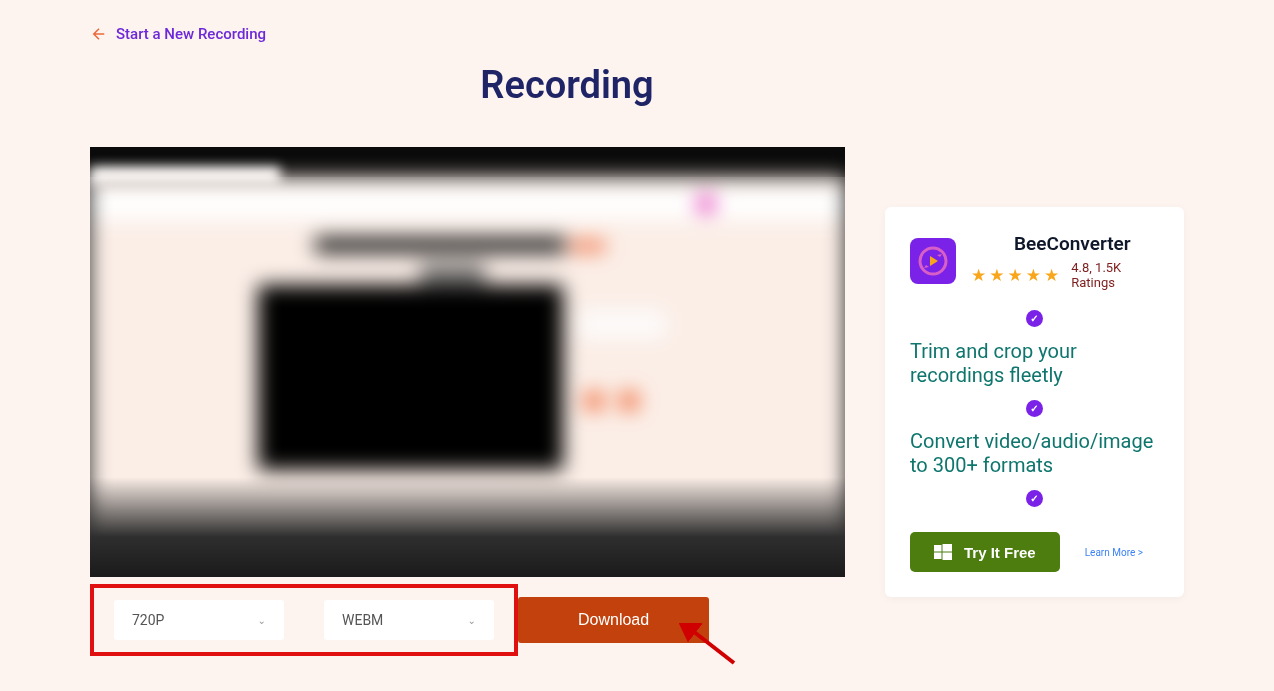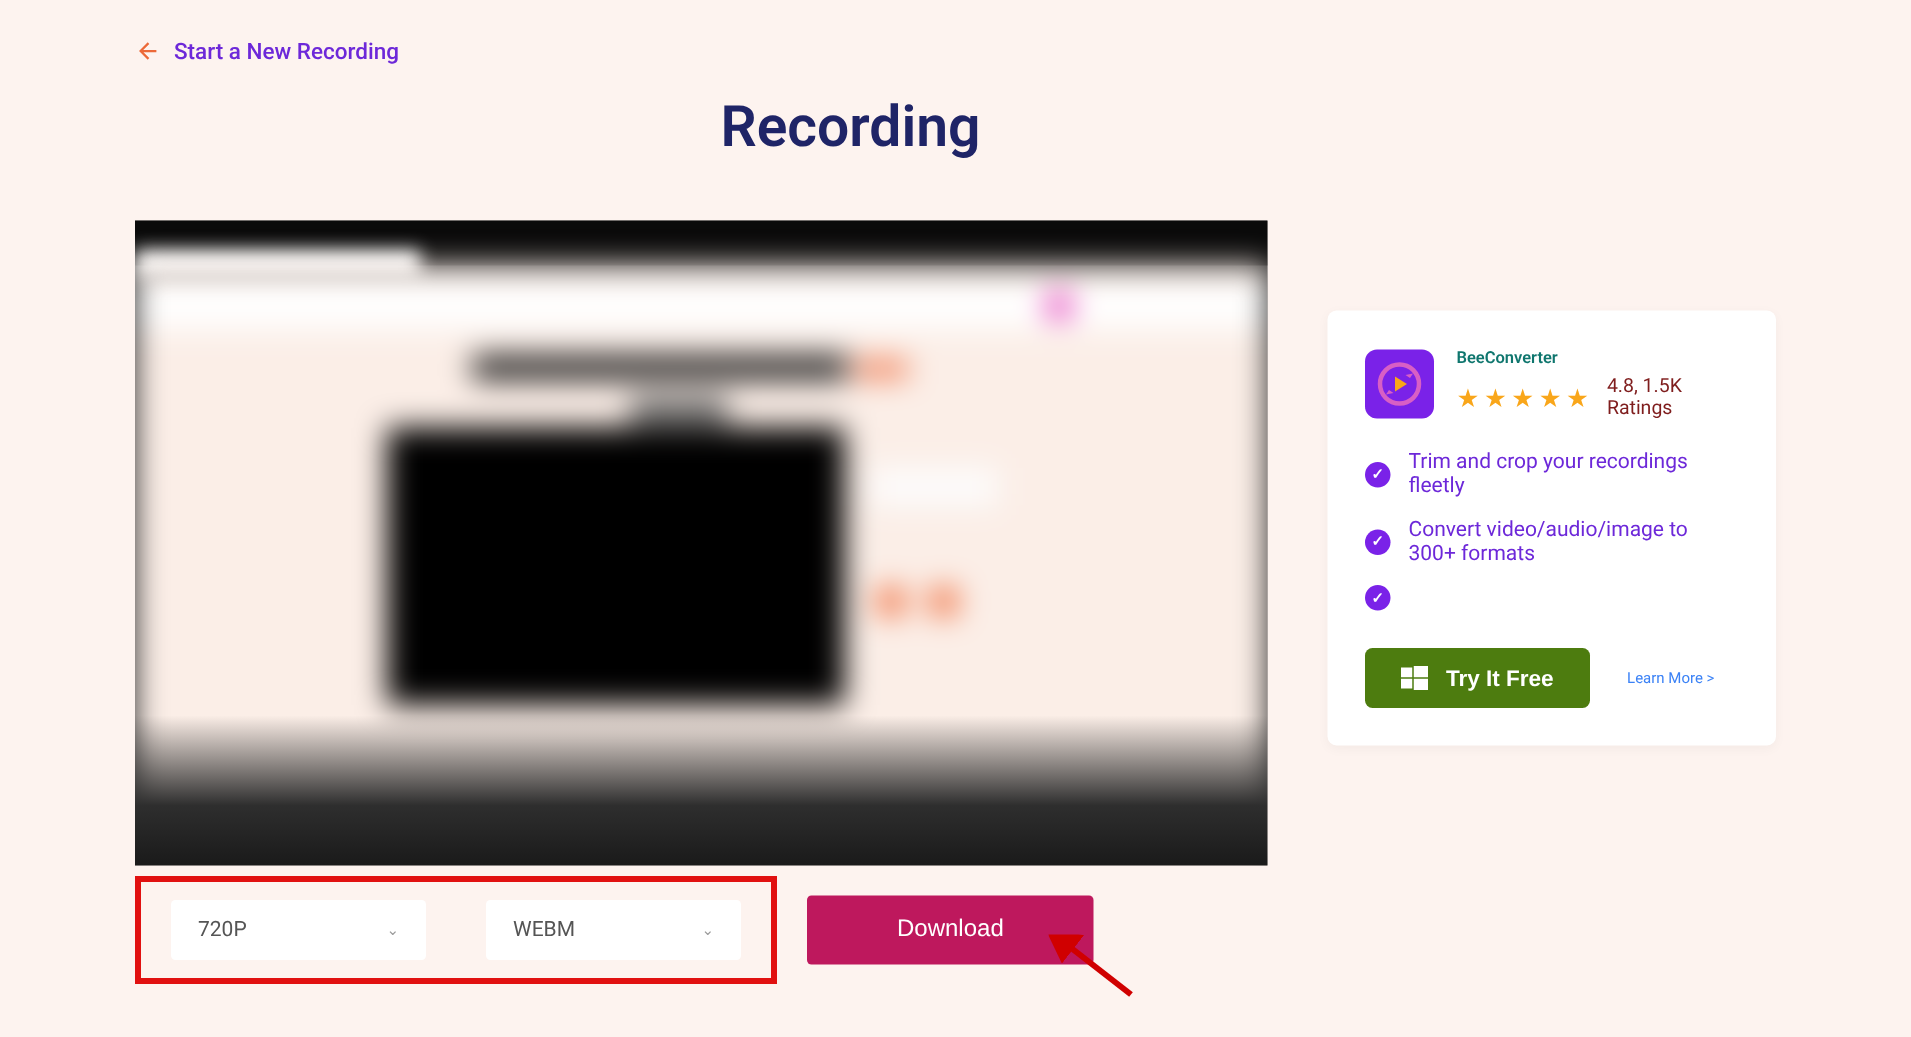--- a/index.html
+++ b/index.html
@@ -181,21 +181,20 @@
       left: 0;
       right: 0;
       height: 100px;
       background: linear-gradient(to bottom, transparent, #2e2e2e 60%, #1a1a1a);
     }
     
     .controls-row {
       margin-top: 7px;
       display: flex;
       align-items: center;
-      gap: 20px;
     }
     
     .selectors-box {
       display: flex;
       gap: 40px;
       border: 4px solid #e11010;
       padding: 12px 20px;
     }
     
     .select {
@@ -214,21 +213,21 @@
     .select .chevron {
       font-size: 10px;
       color: #999;
     }
     
     .download-wrapper {
       position: relative;
     }
     
     .download-btn {
-      background: #be185d;
+      background: #c2410c;
       color: #ffffff;
       font-size: 16px;
       font-weight: 500;
       padding: 14px 60px;
       border: none;
       border-radius: 3px;
       cursor: pointer;
     }
     
     .arrow-cursor {
@@ -273,24 +272,25 @@
       display: flex;
       align-items: center;
       justify-content: center;
     }
     
     .promo-info {
       flex: 1;
     }
     
     .promo-name {
-      color: #0f766e;
-      font-size: 11px;
+      color: #0f172a;
+      font-size: 19px;
       font-weight: 600;
       margin-bottom: 5px;
+      margin-left: 43px;
     }
     
     .rating-row {
       display: flex;
       align-items: center;
       gap: 12px;
     }
     
     .stars {
       display: flex;
@@ -311,22 +311,23 @@
       display: flex;
       flex-direction: column;
       gap: 13px;
       margin-bottom: 25px;
     }
     
     .feature {
       display: flex;
       align-items: center;
       gap: 12px;
-      color: #6d28d9;
-      font-size: 14px;
+      color: #0f766e;
+      font-size: 20px;
+      flex-direction: column;
     }
     
     .check-icon {
       width: 17px;
       height: 17px;
       background: #7a22e8;
       border-radius: 50%;
       display: flex;
       align-items: center;
       justify-content: center;

